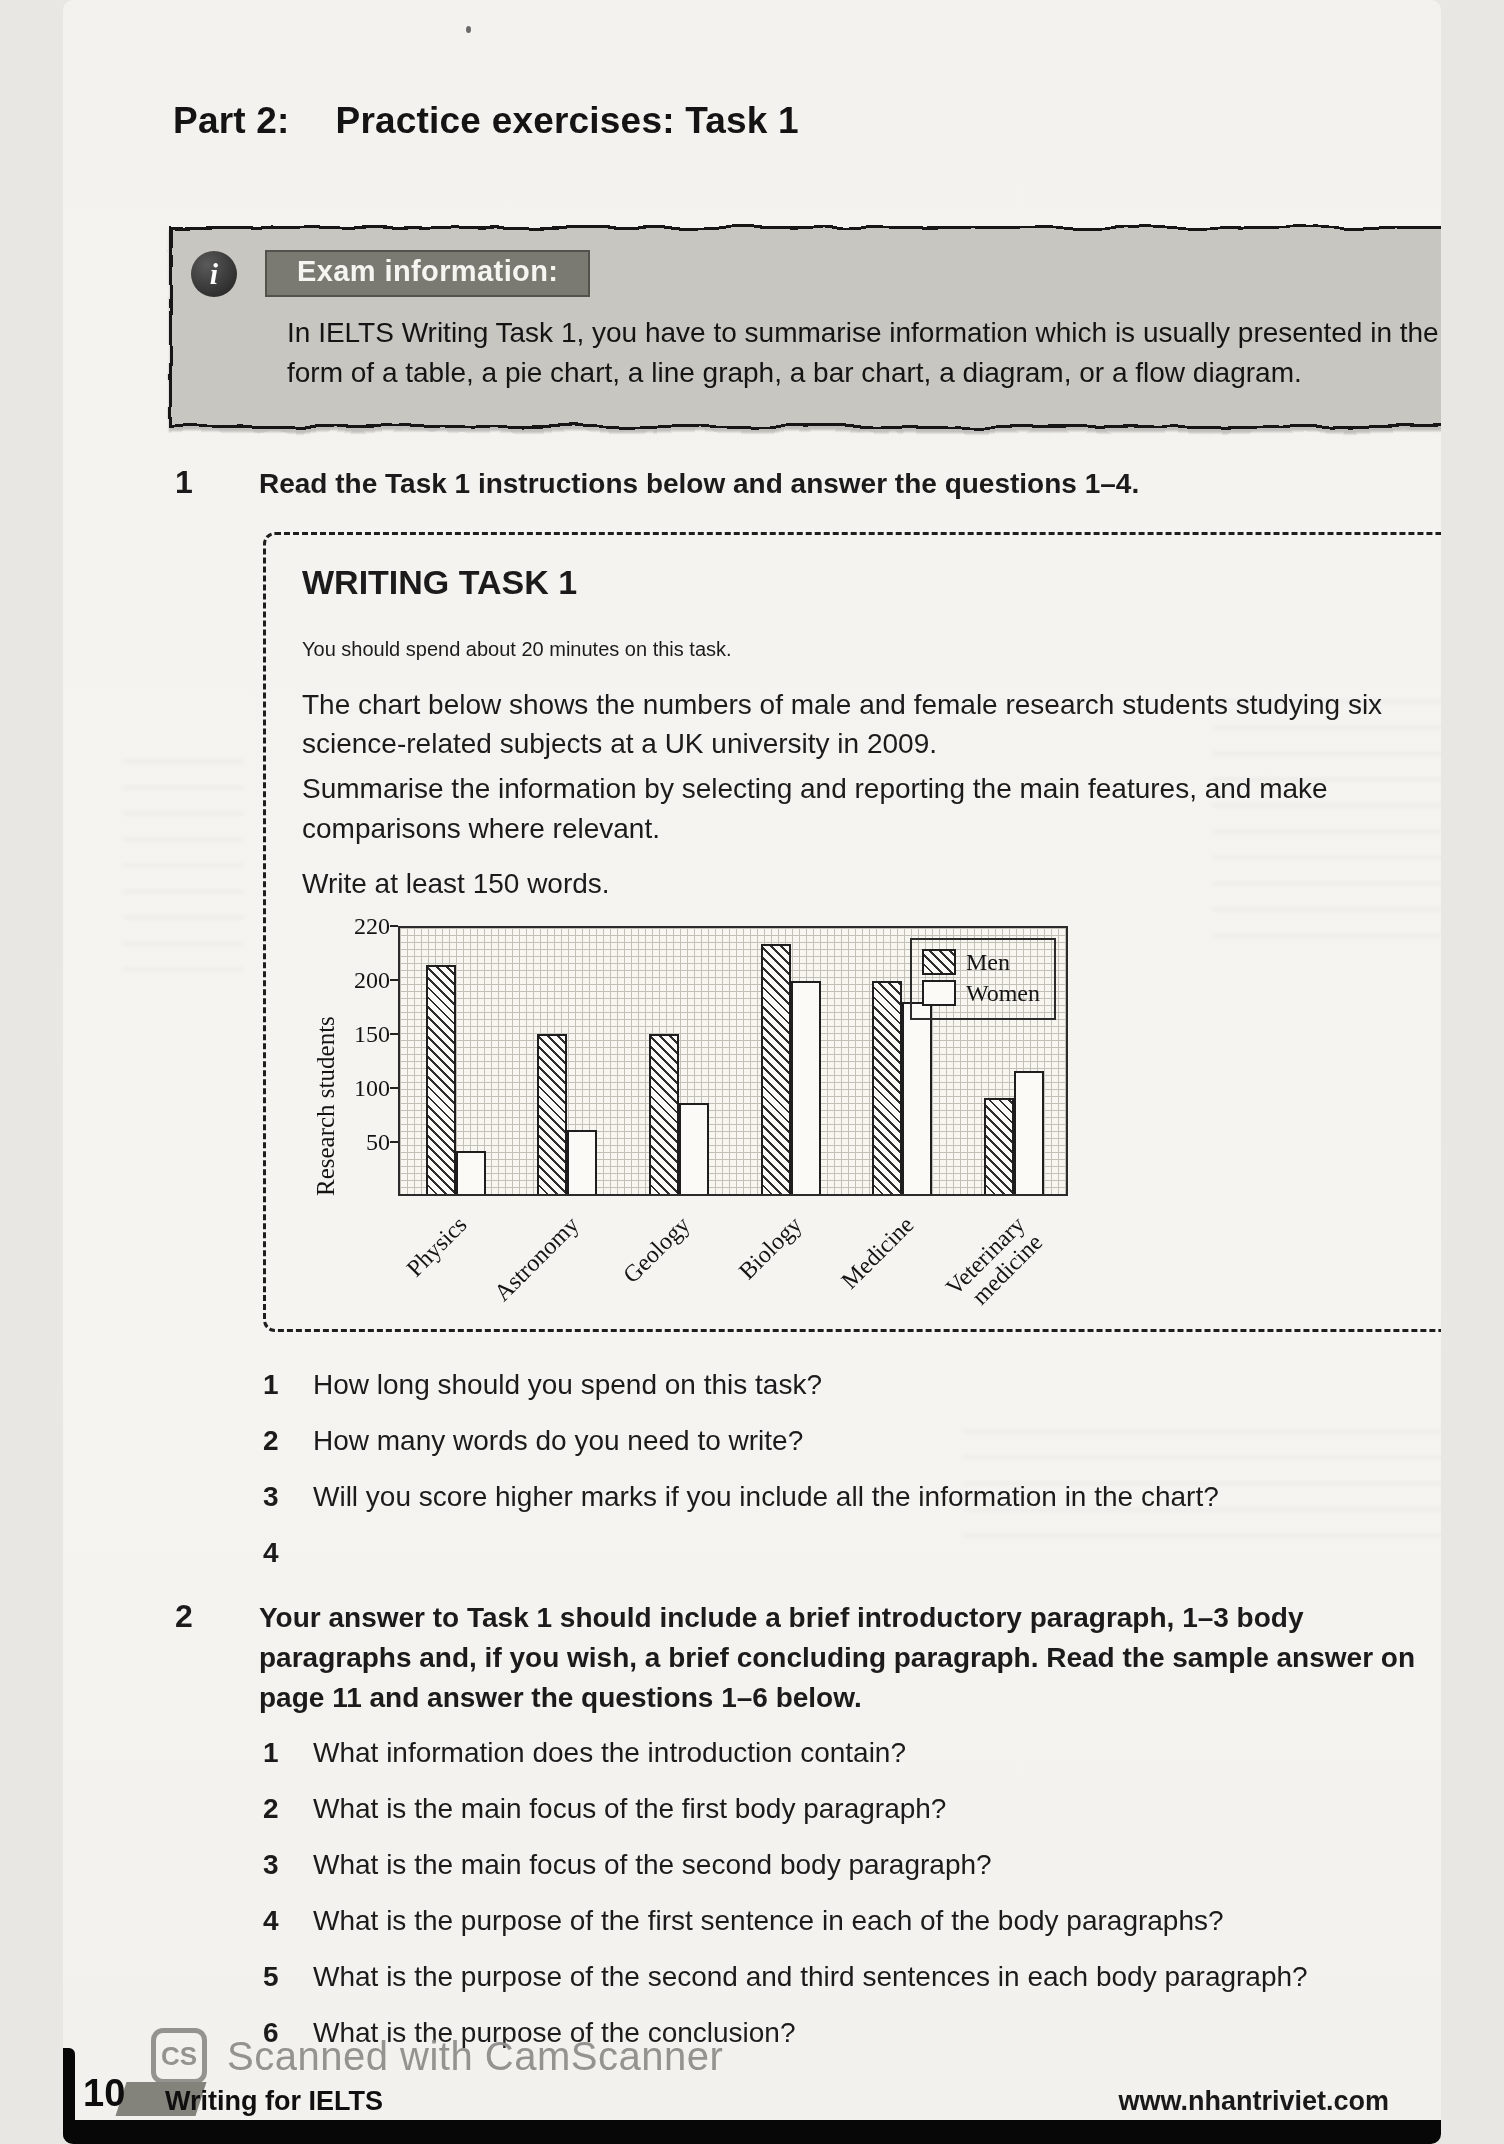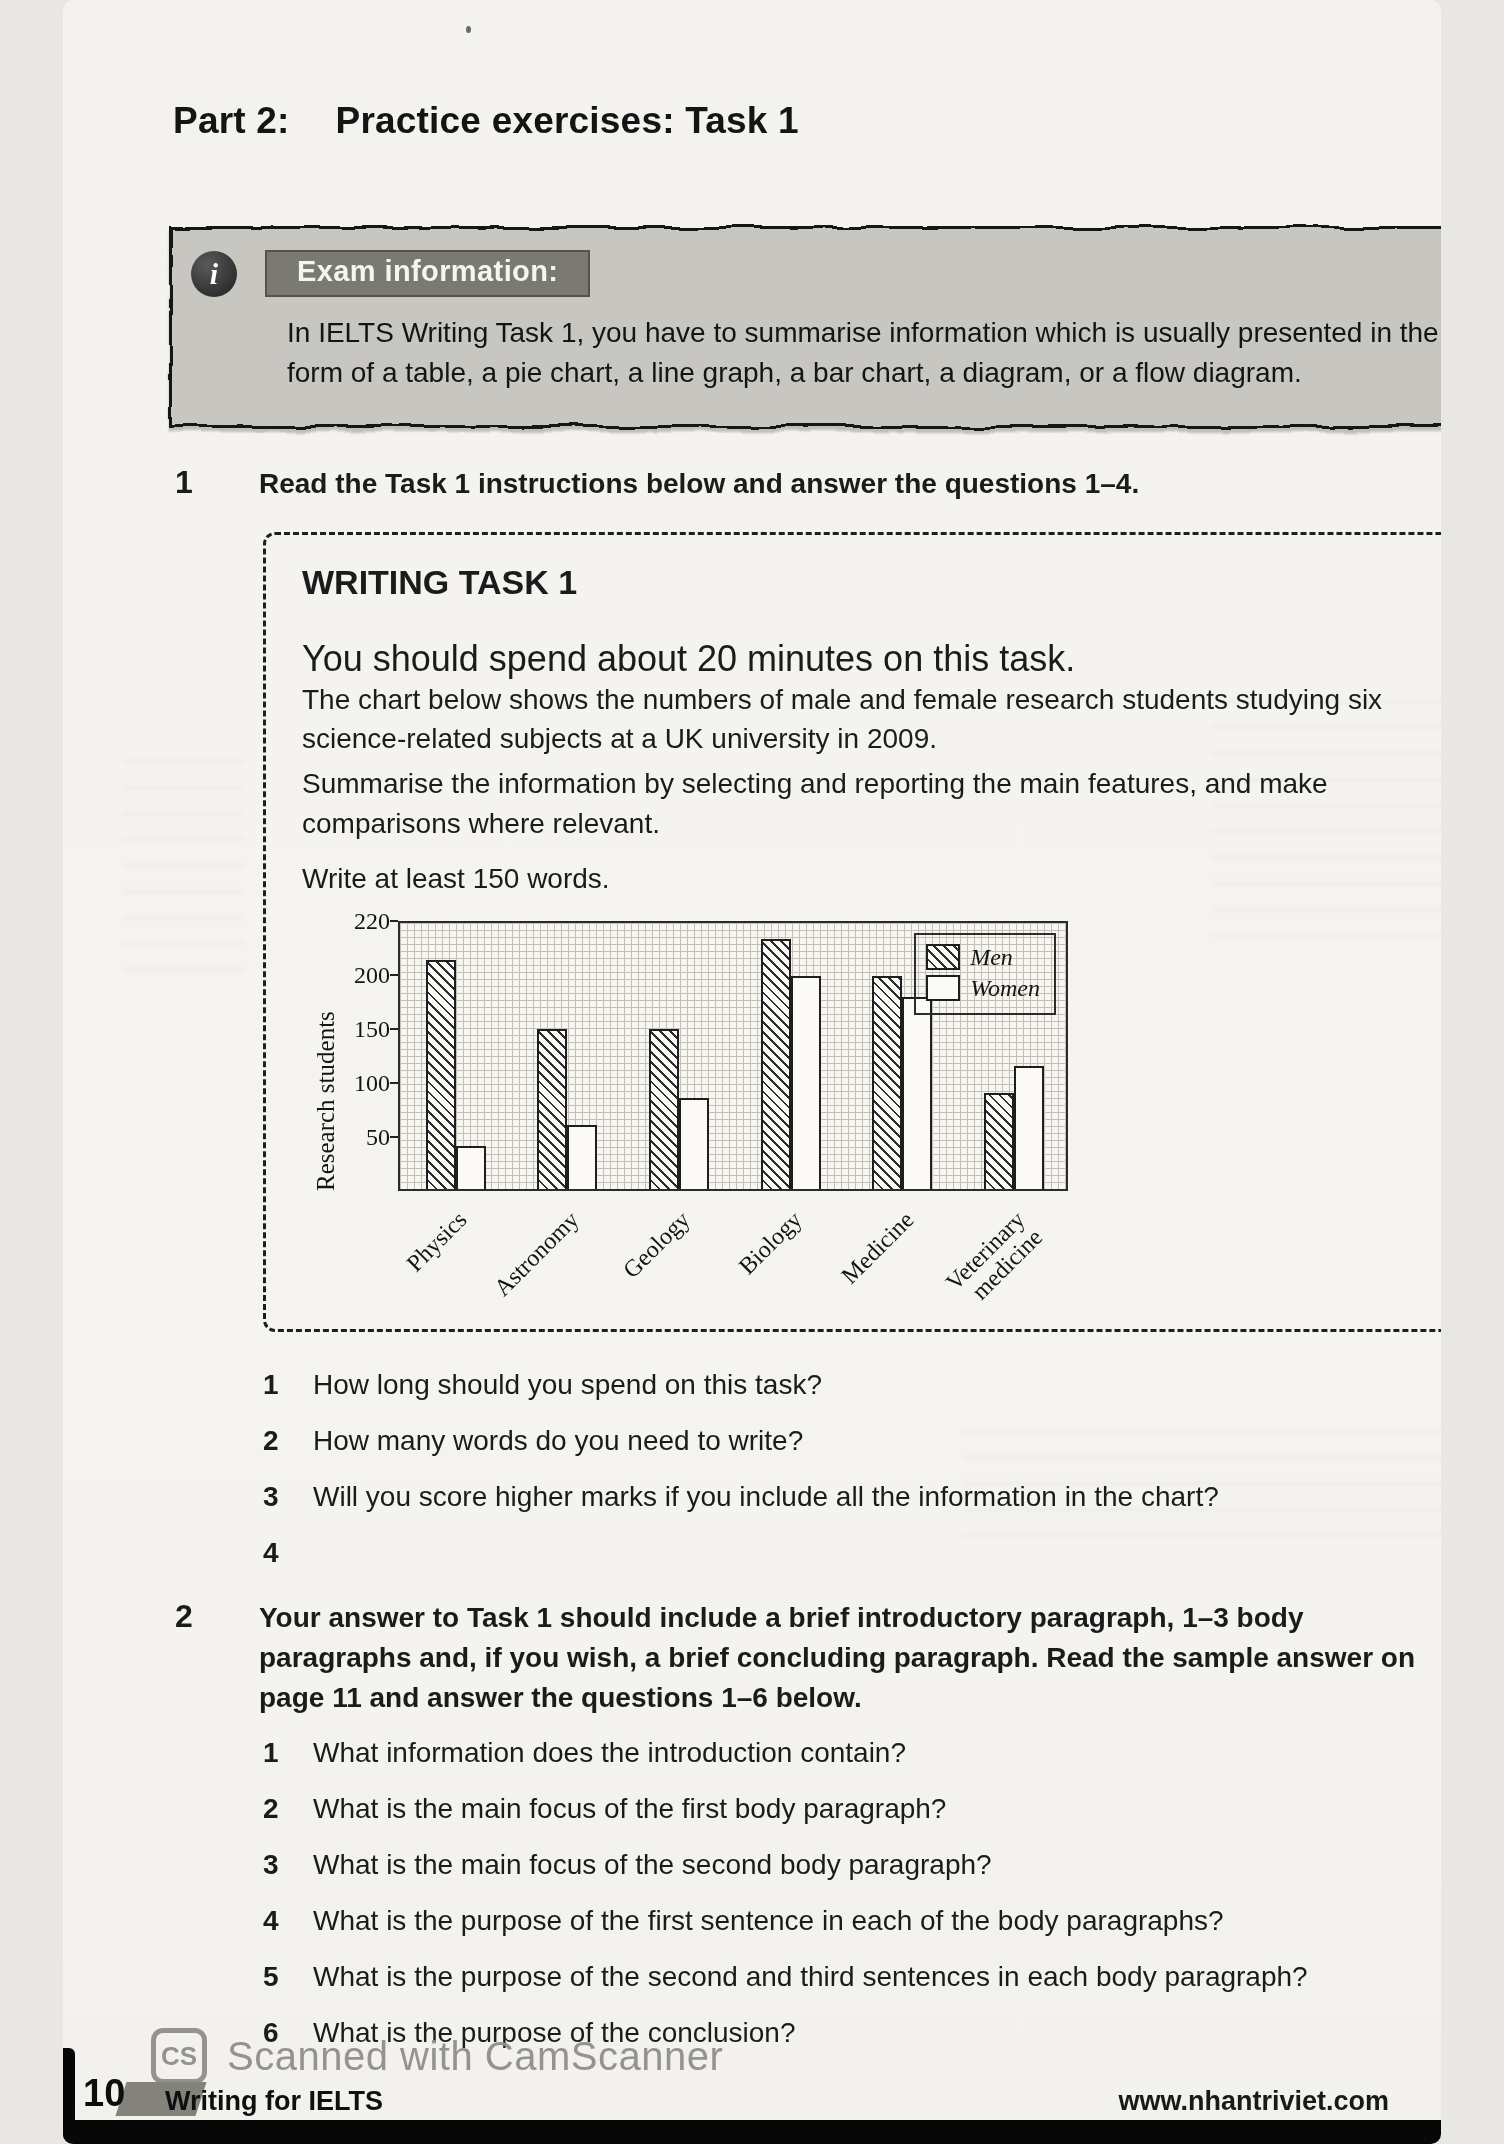--- a/index.html
+++ b/index.html
@@ -30,33 +30,33 @@
   .ex-head{position:absolute;display:flex;}
   .ex-head.ex1{left:112px;top:464px;width:1300px;}
   .ex-head.ex2{left:112px;top:1598px;width:1330px;}
   .ex-num{font-size:32px;font-weight:bold;width:84px;flex:0 0 auto;}
   .ex-instr{font-size:28px;font-weight:bold;line-height:1.42;max-width:1160px;}
 
   
   .task-box{position:absolute;left:200px;top:532px;width:1256px;height:800px;
     border:3px dashed #1e1e1e;border-radius:12px;padding:24px 36px;}
   .task-box h2{font-size:34px;font-weight:bold;margin:4px 0 36px;}
-  .task-box .time{font-size:36px;}
+  .task-box .time{font-size:20px;margin-bottom:24px;}
   .task-box .prompt{font-size:28px;line-height:1.40;max-width:1150px;margin-bottom:6px;}
   .task-box .wordnote{font-size:28px;margin-top:20px;}
 
   
   .chart{position:relative;width:820px;height:412px;margin:18px 0 0 6px;
     font-family:"Liberation Serif",serif;color:#141414;}
   .ylabel{position:absolute;left:4px;top:8px;height:270px;display:flex;align-items:center;
     writing-mode:vertical-rl;transform:rotate(180deg);font-size:25px;}
   .plot{position:absolute;left:90px;top:8px;width:670px;height:270px;border:2px solid #2b2b2b;
     background-color:#f7f6f1;
     background-image:linear-gradient(#c3c0b7 1px,transparent 1px),linear-gradient(90deg,#c3c0b7 1px,transparent 1px);
-    background-size:7px 7px;font-style:italic;}
+    background-size:7px 7px;}
   .ytick{position:absolute;left:30px;width:52px;text-align:right;font-size:24px;line-height:26px;}
   .ytickmark{position:absolute;left:82px;width:8px;height:2px;background:#222;}
   .bargroup{position:absolute;bottom:0;height:100%;display:flex;align-items:flex-end;justify-content:center;}
   .bar{width:30px;border:2px solid #1e1e1e;border-bottom:none;background-color:#fbfaf6;}
   .bar.men{background-image:repeating-linear-gradient(45deg,rgba(0,0,0,0) 0 5px,#2d2d2d 5px 7px);}
   .legend{position:absolute;top:10px;right:10px;border:2px solid #2c2c2c;padding:5px 14px 7px 10px;}
   .legrow{display:flex;align-items:center;gap:10px;margin:4px 0;}
   .legswatch{width:34px;height:26px;border:2px solid #1e1e1e;background-color:#fbfaf6;flex:0 0 auto;}
   .legswatch.men{background-image:repeating-linear-gradient(45deg,rgba(0,0,0,0) 0 5px,#2d2d2d 5px 7px);}
   .leglabel{font-size:24px;}

